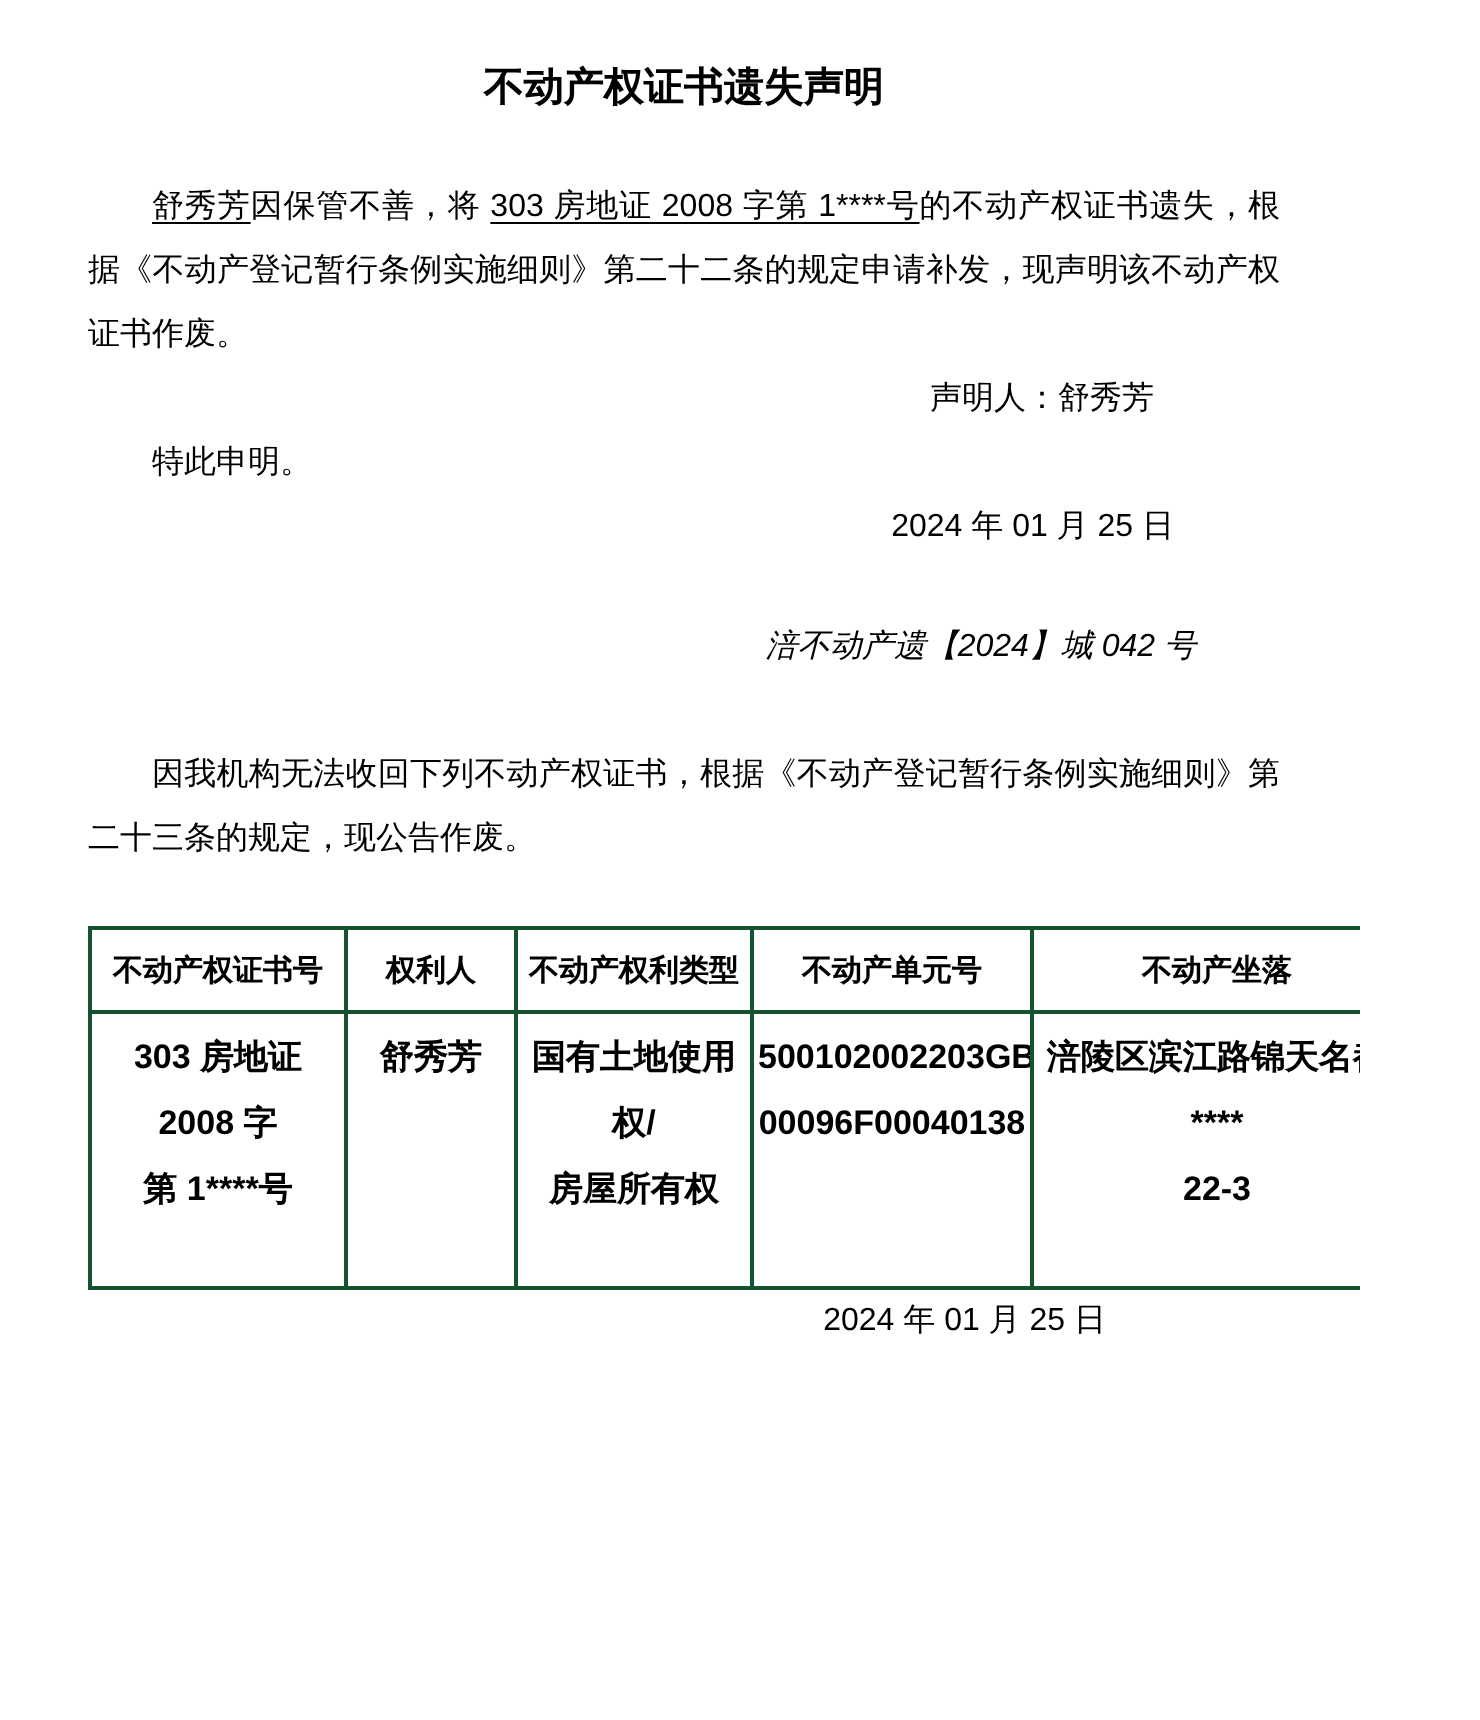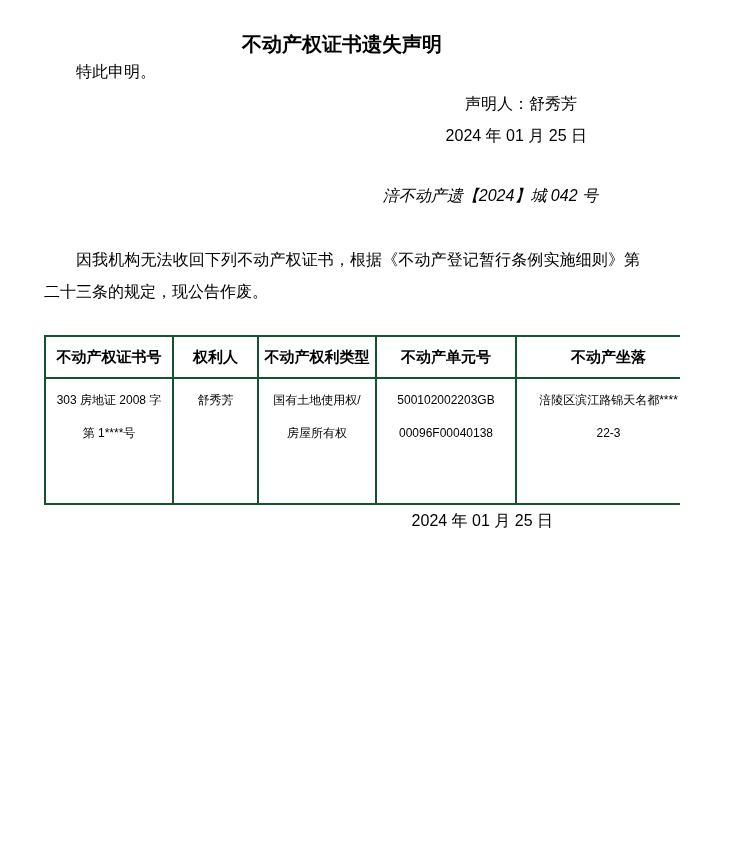--- a/index.html
+++ b/index.html
@@ -59,40 +59,41 @@
   }
   .cert-table th {
     height: 40px;
     font-size: 15px;
     font-weight: bold;
     vertical-align: middle;
     padding: 0 2px;
   }
   .cert-table td {
     height: 115px;
-    font-size: 12px;
-    font-weight: normal;
+    font-size: 17px;
+    font-weight: bold;
     vertical-align: top;
-    padding: 5px 2px 4px 2px;
+    padding: 5px 2px 16px 2px;
     line-height: 33px;
   }
   .cell-line { display: block; }
 </style>
 </head>
 <body>
 
 <div class="page">
   <div class="content">
 
     <h1 class="doc-title title1">不动产权证书遗失声明</h1>
 
+    <p class="body-text para para1"><span class="u">舒秀芳</span><span>因保管不善，将 </span><span class="u">303 房地证 2008 字第 1****号</span><span>的不动产权证书遗失，根据《不动产登记暂行条例实施细则》第二十二条的规定申请补发，现声明该不动产权证书作废。</span></p>
+
+    <p class="body-text sign-line">声明人：舒秀芳</p>
 
     <p class="body-text closing">特此申明。</p>
-
-    <p class="body-text sign-line">声明人：舒秀芳</p>
 
     <p class="body-text date-line1">2024 年 01 月 25 日</p>
 
 
     <p class="body-text doc-number">涪不动产遗【2024】城 042 号</p>
 
     <p class="body-text para para2">因我机构无法收回下列不动产权证书，根据《不动产登记暂行条例实施细则》第二十三条的规定，现公告作废。</p>
 
     <table class="cert-table">
       <colgroup>

